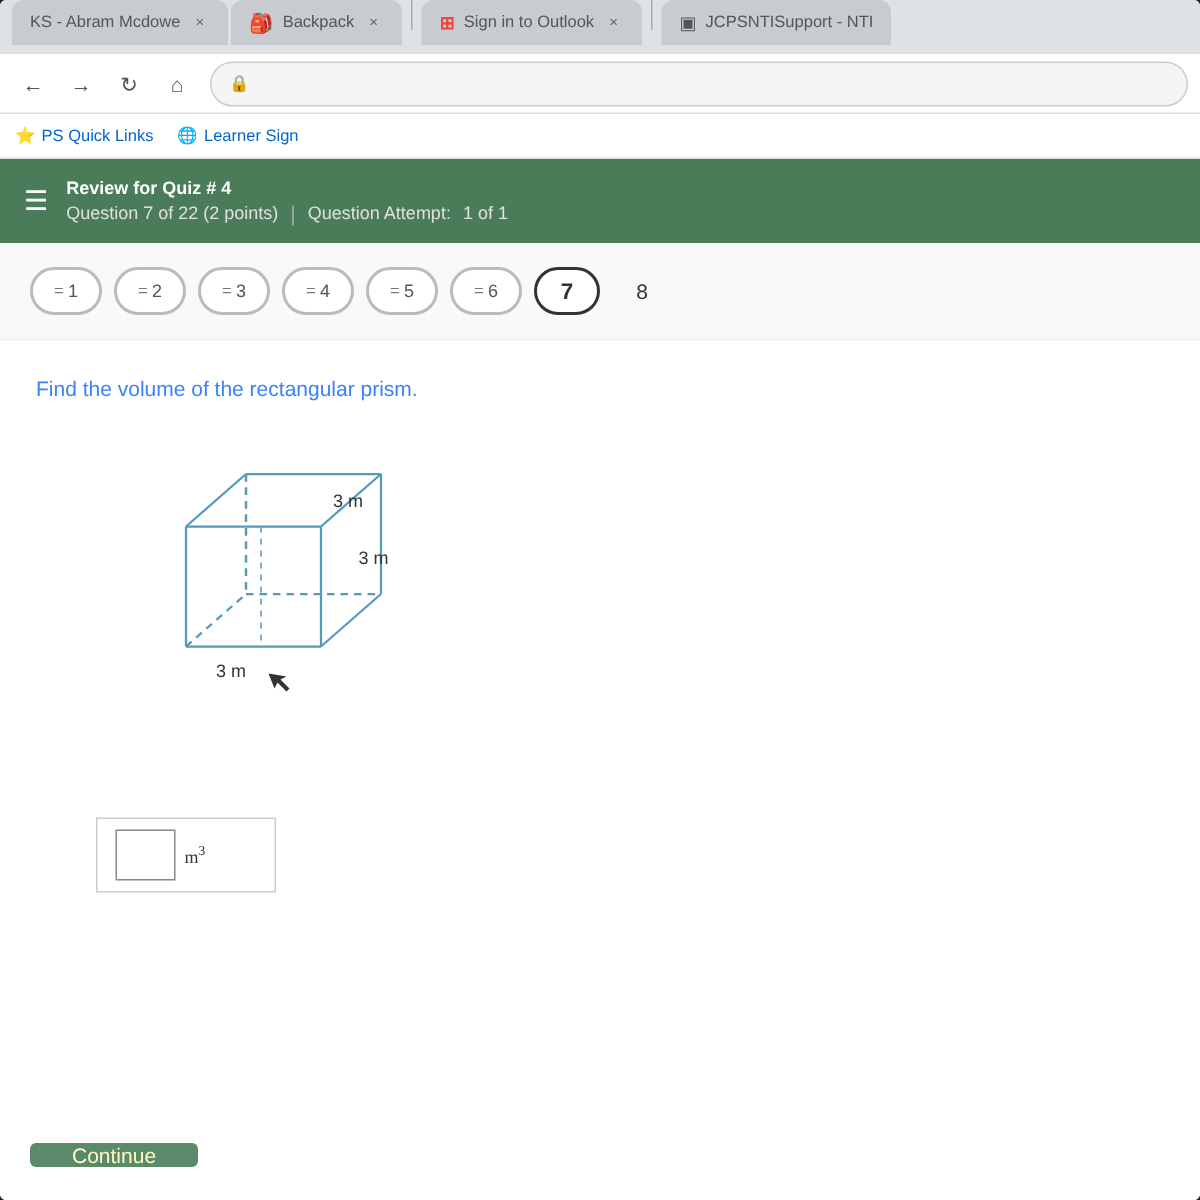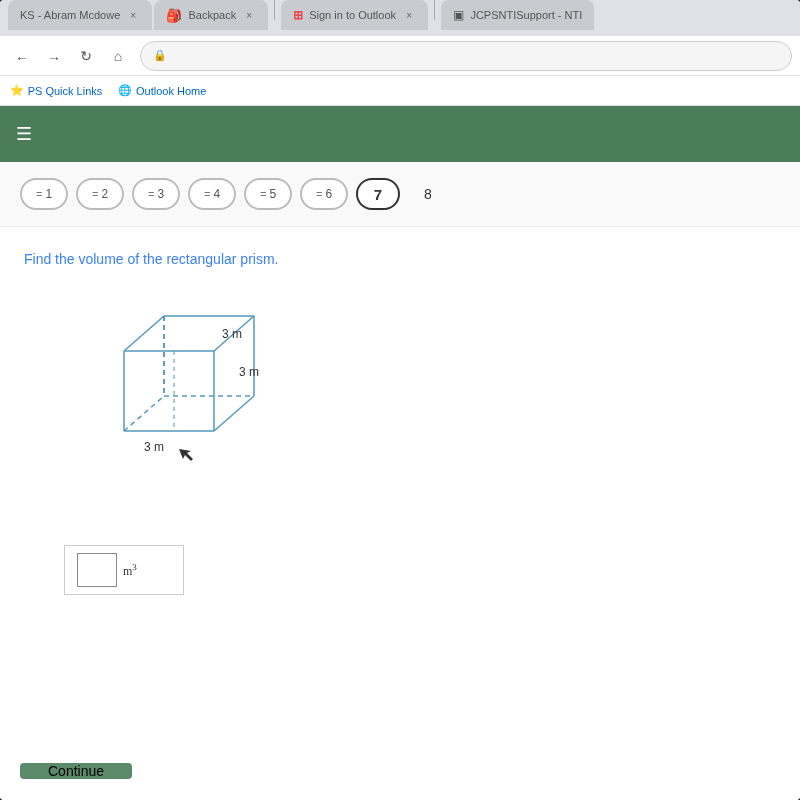--- a/index.html
+++ b/index.html
@@ -290,21 +290,21 @@
       font-family: Liberation Serif, serif;
     }
 
     .unit-superscript {
       font-size: 9px;
       vertical-align: super;
     }
 
     .continue-btn {
       background: #5a8a6a;
-      color: #000000;
+      color: #fef9c3;
       border: none;
       padding: 0 28px;
       border-radius: 4px;
       font-size: 14px;
       cursor: pointer;
     }
 
     
     .pill-eq {
       font-size: 11px;
@@ -354,28 +354,37 @@
     </div>
   </div>
 
   <div class="bookmarks-bar">
     <div class="bookmark-item">
       <span>⭐</span>
       <span>PS Quick Links</span>
     </div>
     <div class="bookmark-item">
       <span>🌐</span>
-      <span>Outlook Home</span>
+      <span>Learner Sign</span>
     </div>
   </div>
 
   <div class="page-content" style="position:relative;">
 
     <div class="aleks-header">
       <span class="menu-icon">☰</span>
+      <div class="quiz-info">
+        <div class="quiz-title">Review for Quiz # 4</div>
+        <div class="quiz-subtitle">
+          <span>Question 7 of 22 (2 points)</span>
+          <span class="separator">|</span>
+          <span>Question Attempt:</span>
+          <span>1 of 1</span>
+        </div>
+      </div>
     </div>
 
     <div class="question-nav">
 
       <div class="q-pill">
         <span class="pill-eq">=</span>
           <span>1</span>
       </div>
       <div class="q-pill">
         <span class="pill-eq">=</span>

